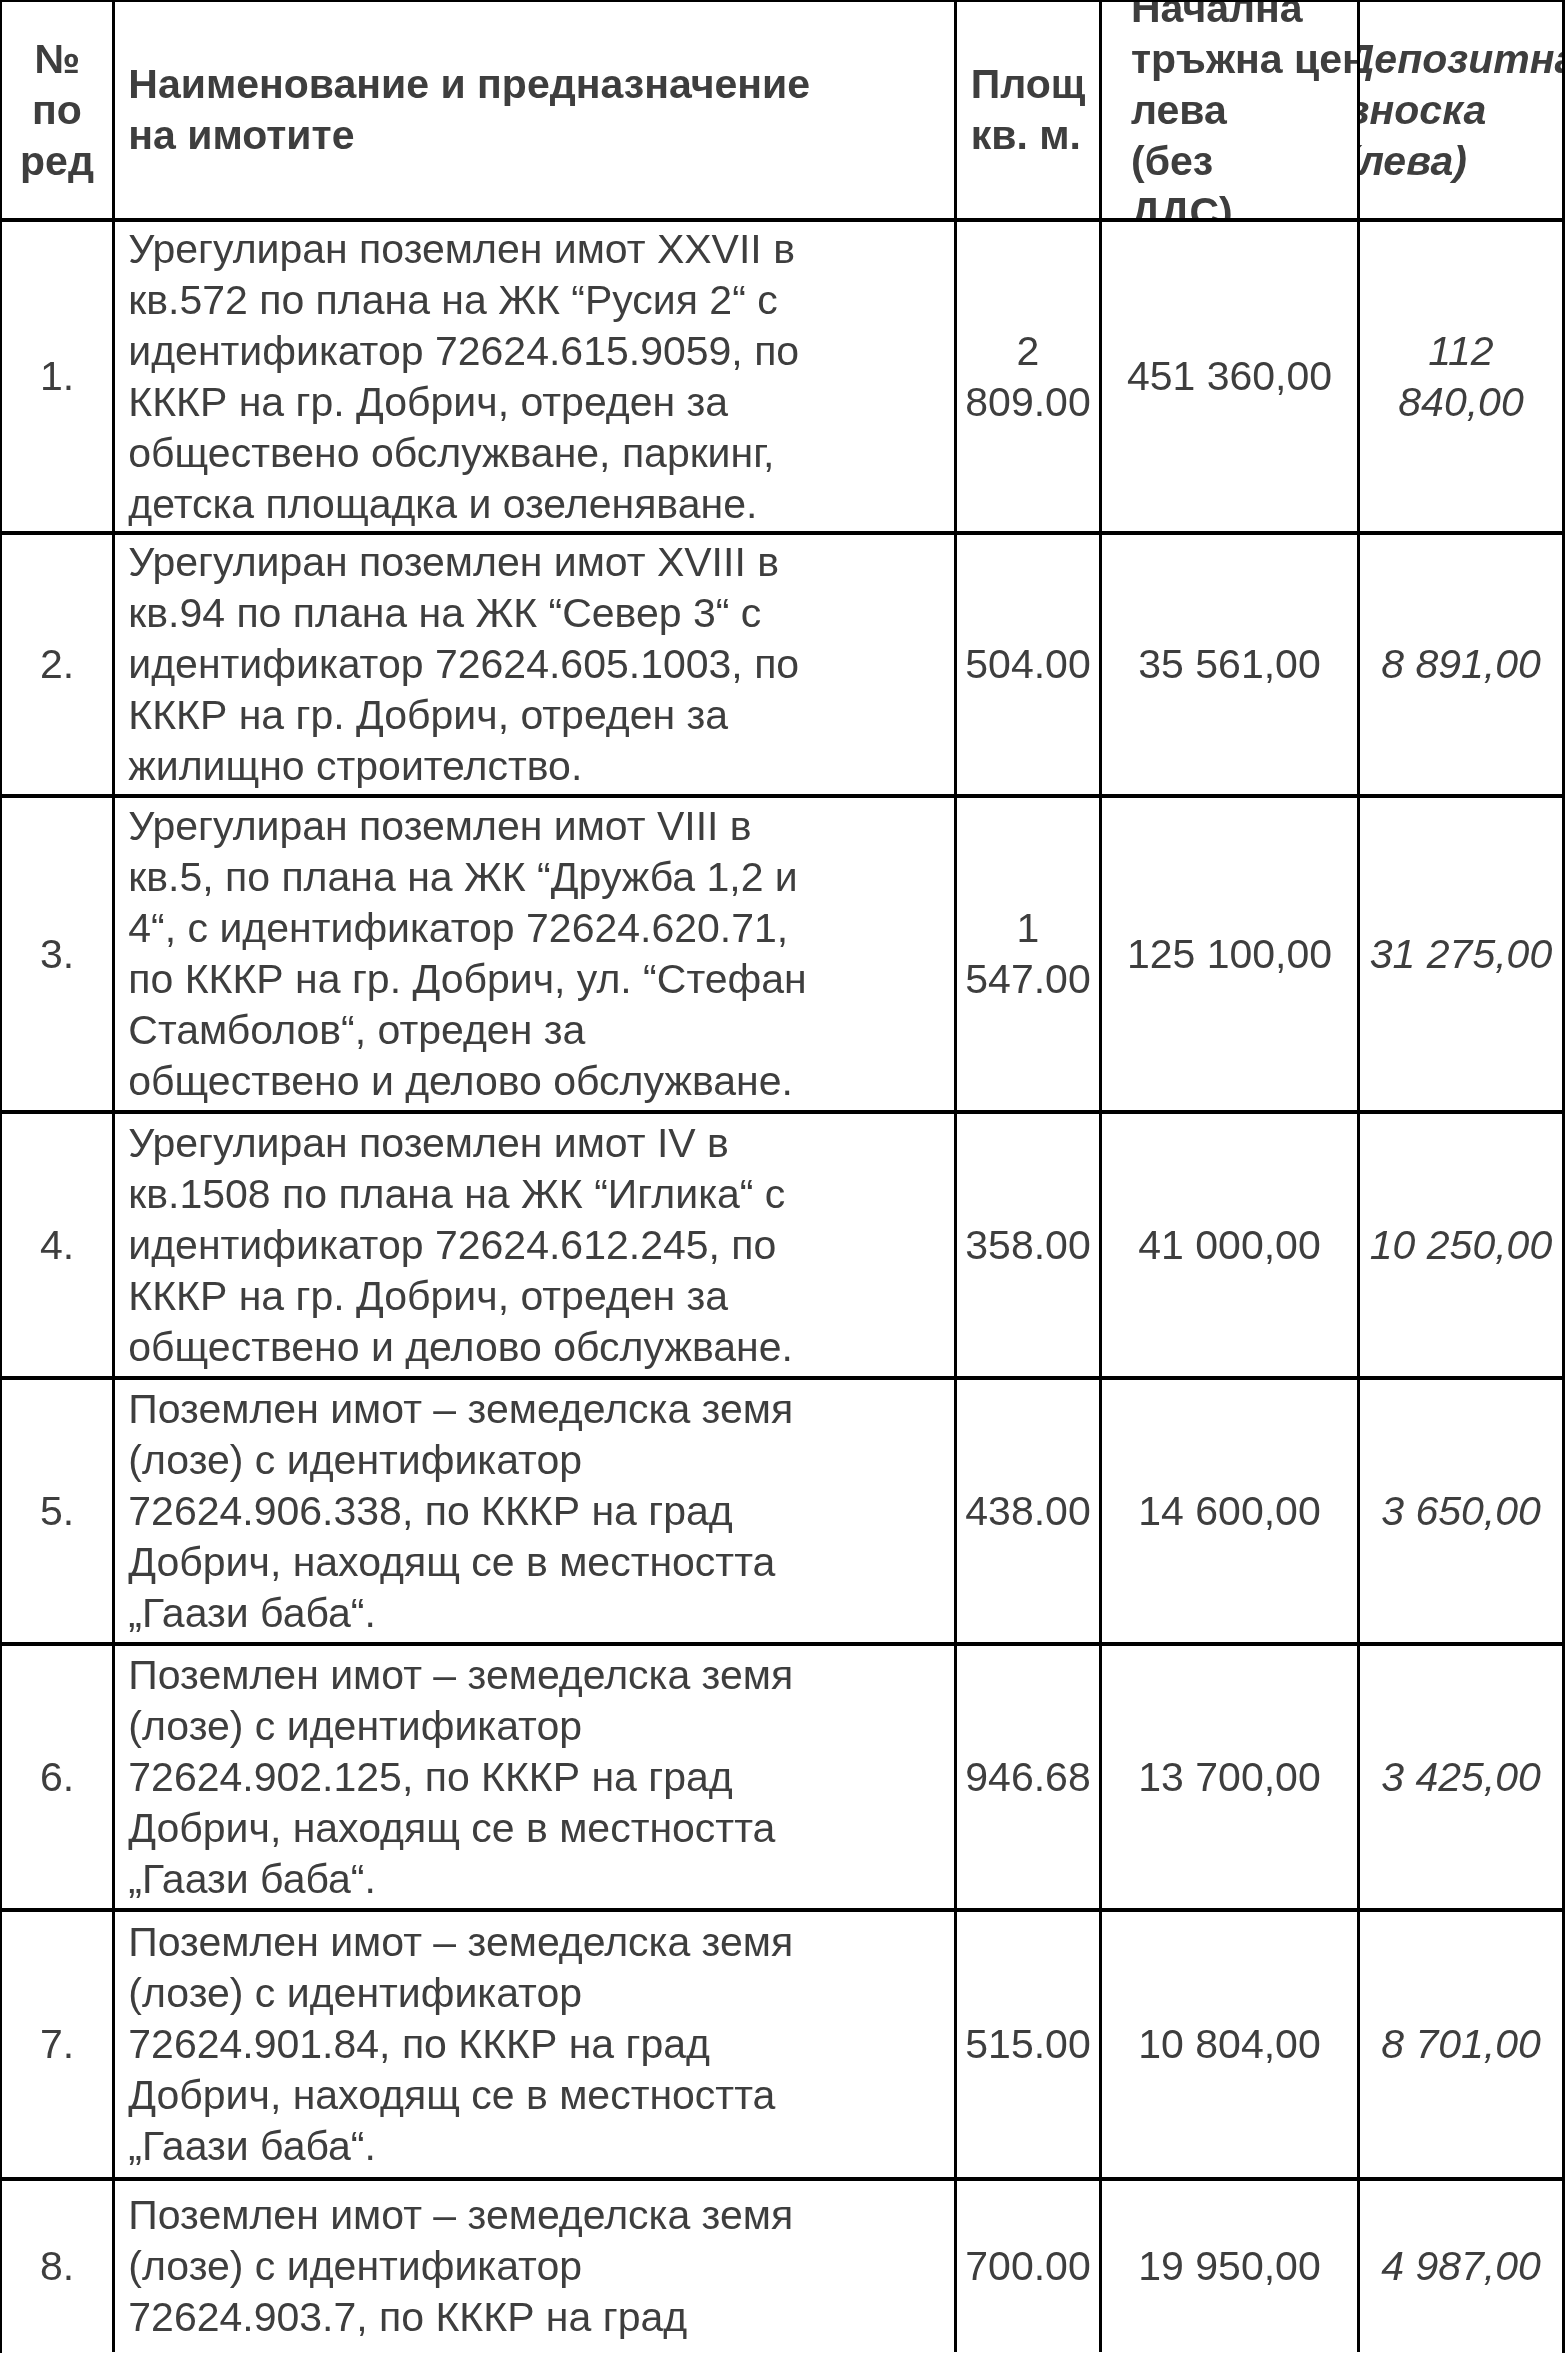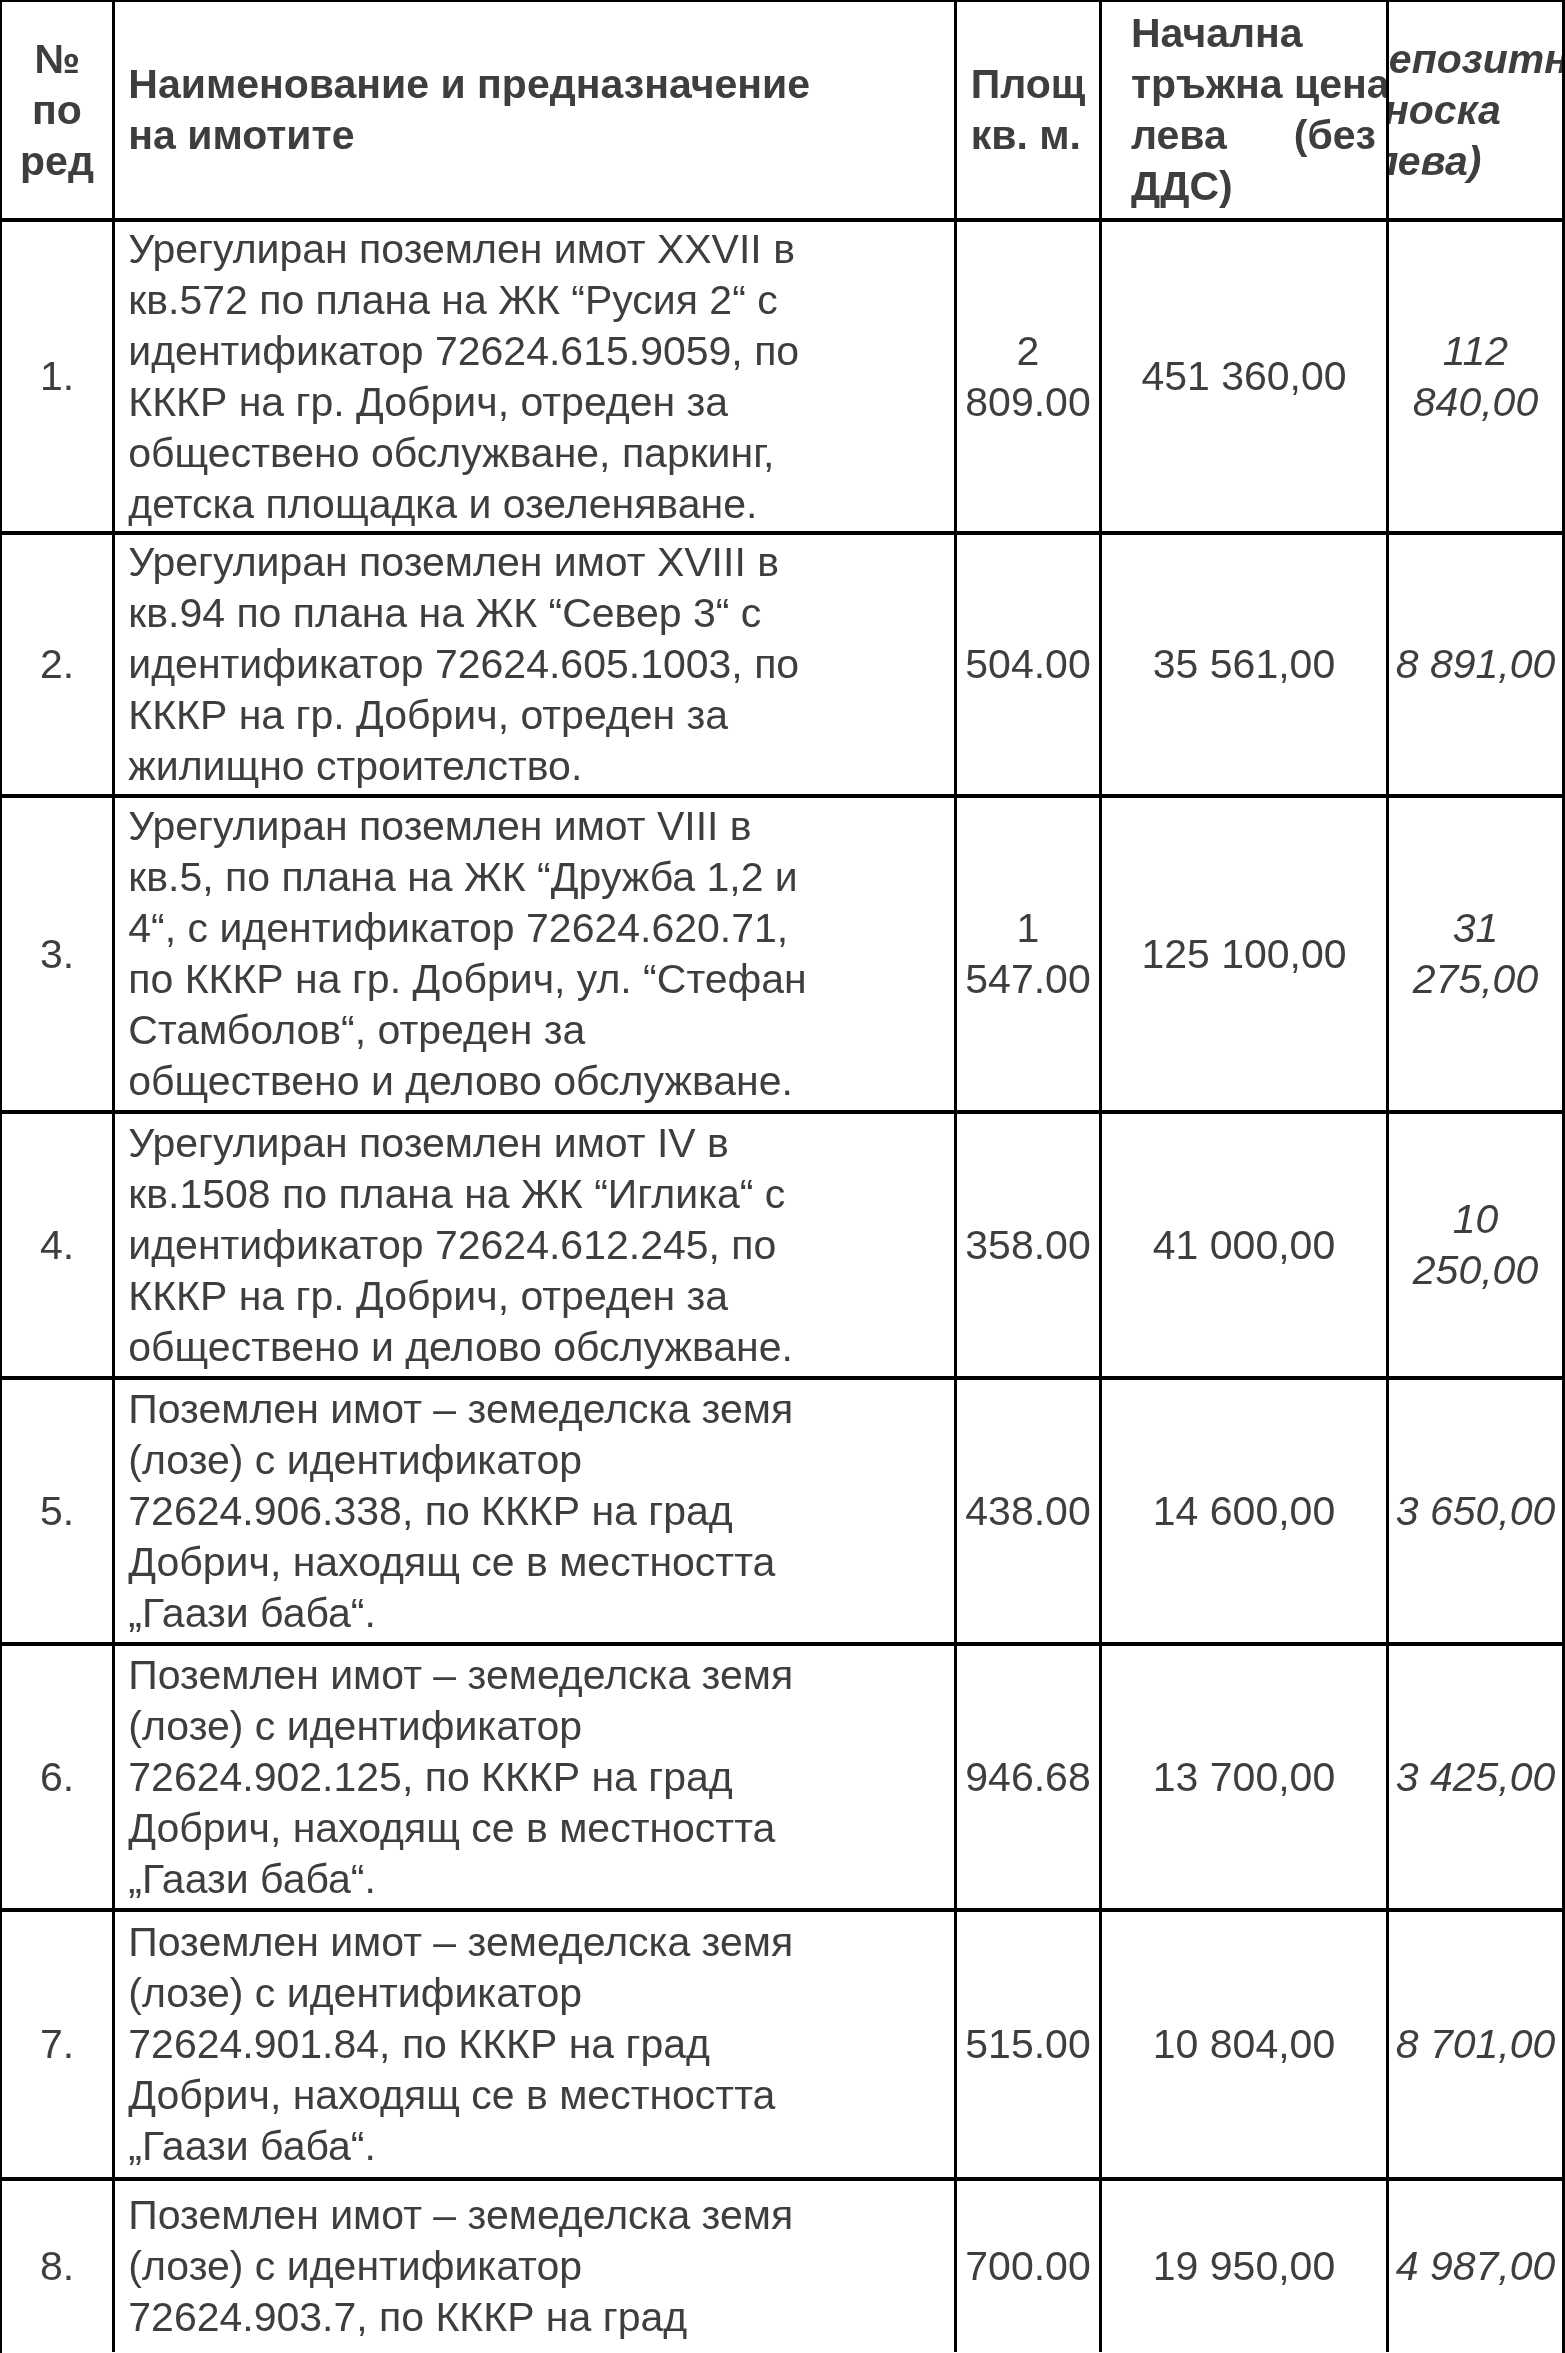--- a/index.html
+++ b/index.html
@@ -19,40 +19,40 @@
 
   .cell {
     border-right:3.3px solid #000;
     display:flex; flex-direction:column; justify-content:center;
     font-size:41px; line-height:51px;
     overflow:hidden;
   }
   .c1 { width:113px; }
   .c2 { width:842px; }
   .c3 { width:145px; }
-  .c4 { width:287px; }
+  .c4 { width:258px; }
   .c5 { flex:1; border-right:none;font-style:italic; }
 
   .lines { white-space:pre-line; }
 
   
   .num-cell  { align-items:center; text-align:center; }
   .name-cell { align-items:flex-start; text-align:left; padding-left:13.3px; padding-right:23px; }
   .val-cell  { align-items:center; text-align:center; }
 
   
   .hrow  { height:220px; }
   .hcell { font-weight:bold; }
   .h-num   { align-items:center; text-align:center; }
   .h-name  { align-items:flex-start; text-align:left; padding-left:13.3px; }
   .h-area  { align-items:center; text-align:left; }
   .h-deposit { align-items:center; text-align:left; }
   .h-price { padding-left:29px; padding-right:10px; align-items:stretch; text-align:left; }
   .hline { white-space:pre; }
-  .jline { display:flex; justify-content:space-between; }
+  .jline { display:flex; justify-content:space-between;flex-direction:column; }
 
   
   .r1 { height:313px; }
   .r2 { height:263px; }
   .r3 { height:316px; }
   .r4 { height:266px; }
   .r5 { height:266px; }
   .r6 { height:266px; }
   .r7 { height:269px; }
   .r8 { height:171px; }

